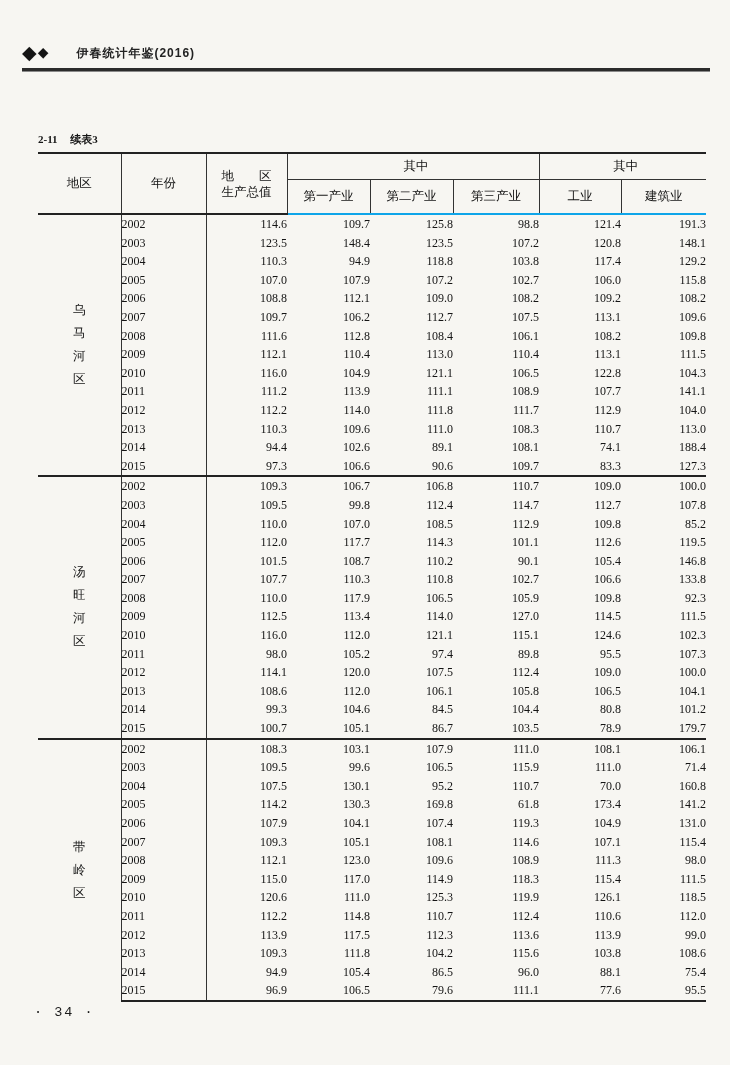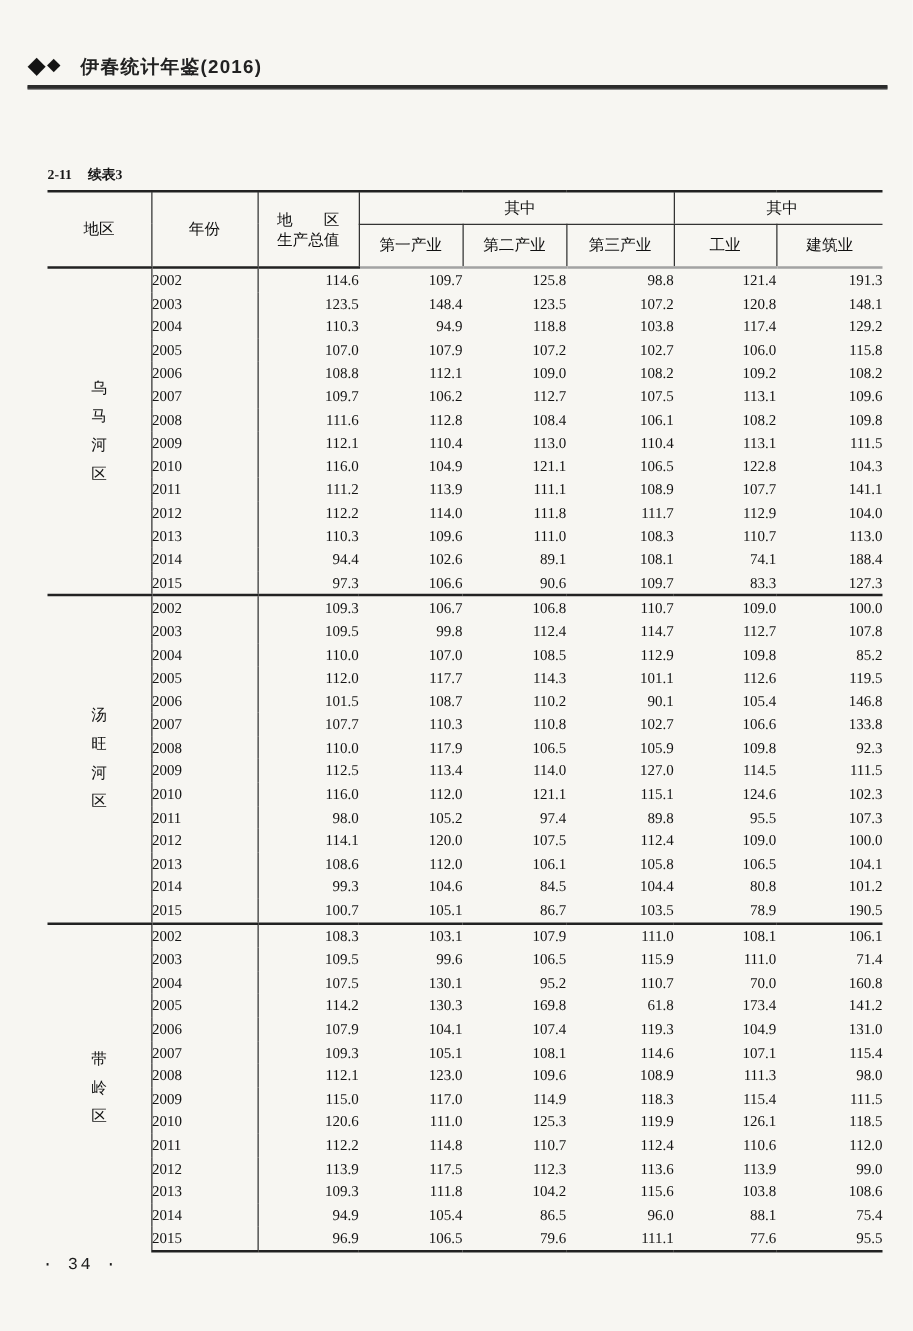--- a/index.html
+++ b/index.html
@@ -13,23 +13,23 @@
     font-family: "Liberation Serif", serif;
   }
 
   
   .banner { position: absolute; top: 42px; left: 22px; width: 690px; height: 30px; }
   .banner .d1 { font-size: 19px; line-height: 22px; vertical-align: middle; color: #141414; }
   .banner .d2 { font-size: 14px; line-height: 22px; vertical-align: middle; color: #141414; margin-left: 1px; }
   .banner-title {
     font-family: "Liberation Sans", sans-serif;
     font-weight: bold;
-    font-size: 15px;
+    font-size: 12px;
     letter-spacing: 1px;
-    margin-left: 12px;
+    margin-left: 24px;
     vertical-align: middle;
     color: #222;
   }
   .banner-rule {
     position: absolute;
     left: 0; top: 26px;
     width: 688px; height: 3px;
     background: #2b2b2b;
     box-shadow: 0 1px 0 #8a8a8a;
   }
@@ -66,21 +66,21 @@
   .stat-table thead tr.h2 { height: 35px; }
   .stat-table thead th { border-left: 1px solid #333; }
   .stat-table thead tr.h1 th:first-child { border-left: none; }
   .stat-table th.span2 { border-bottom: 2px solid #222; text-align: center; vertical-align: middle; }
   .stat-table th.among {
     border-bottom: 1px solid #333;
     text-align: center;
     vertical-align: middle;
     padding-left: 6px;
   }
-  .stat-table tr.h2 th { border-bottom: 2px solid #a3a3a3; text-align: center; vertical-align: middle; }
+  .stat-table tr.h2 th { border-bottom: 2px solid #0ea5e9; text-align: center; vertical-align: middle; }
   .gdp-head div { line-height: 16px; }
 
   .stat-table td {
     height: 18.6px;
     padding: 0;
     line-height: 18.6px;
     vertical-align: middle;
     color: #141414;
   }
   .region-cell { border-right: 1px solid #333; text-align: center; }
@@ -411,21 +411,21 @@
           <td class="num-cell">80.8</td>
           <td class="num-cell">101.2</td>
         </tr>
         <tr>
           <td class="year-cell">2015</td>
           <td class="num-cell">100.7</td>
           <td class="num-cell">105.1</td>
           <td class="num-cell">86.7</td>
           <td class="num-cell">103.5</td>
           <td class="num-cell">78.9</td>
-          <td class="num-cell">190.5</td>
+          <td class="num-cell">179.7</td>
         </tr>
         <tr class="block-start">
           <td class="region-cell" rowspan="14">
             <div class="region-name">
               <div>带</div>
               <div>岭</div>
               <div>区</div>
             </div>
           </td>
           <td class="year-cell">2002</td>

